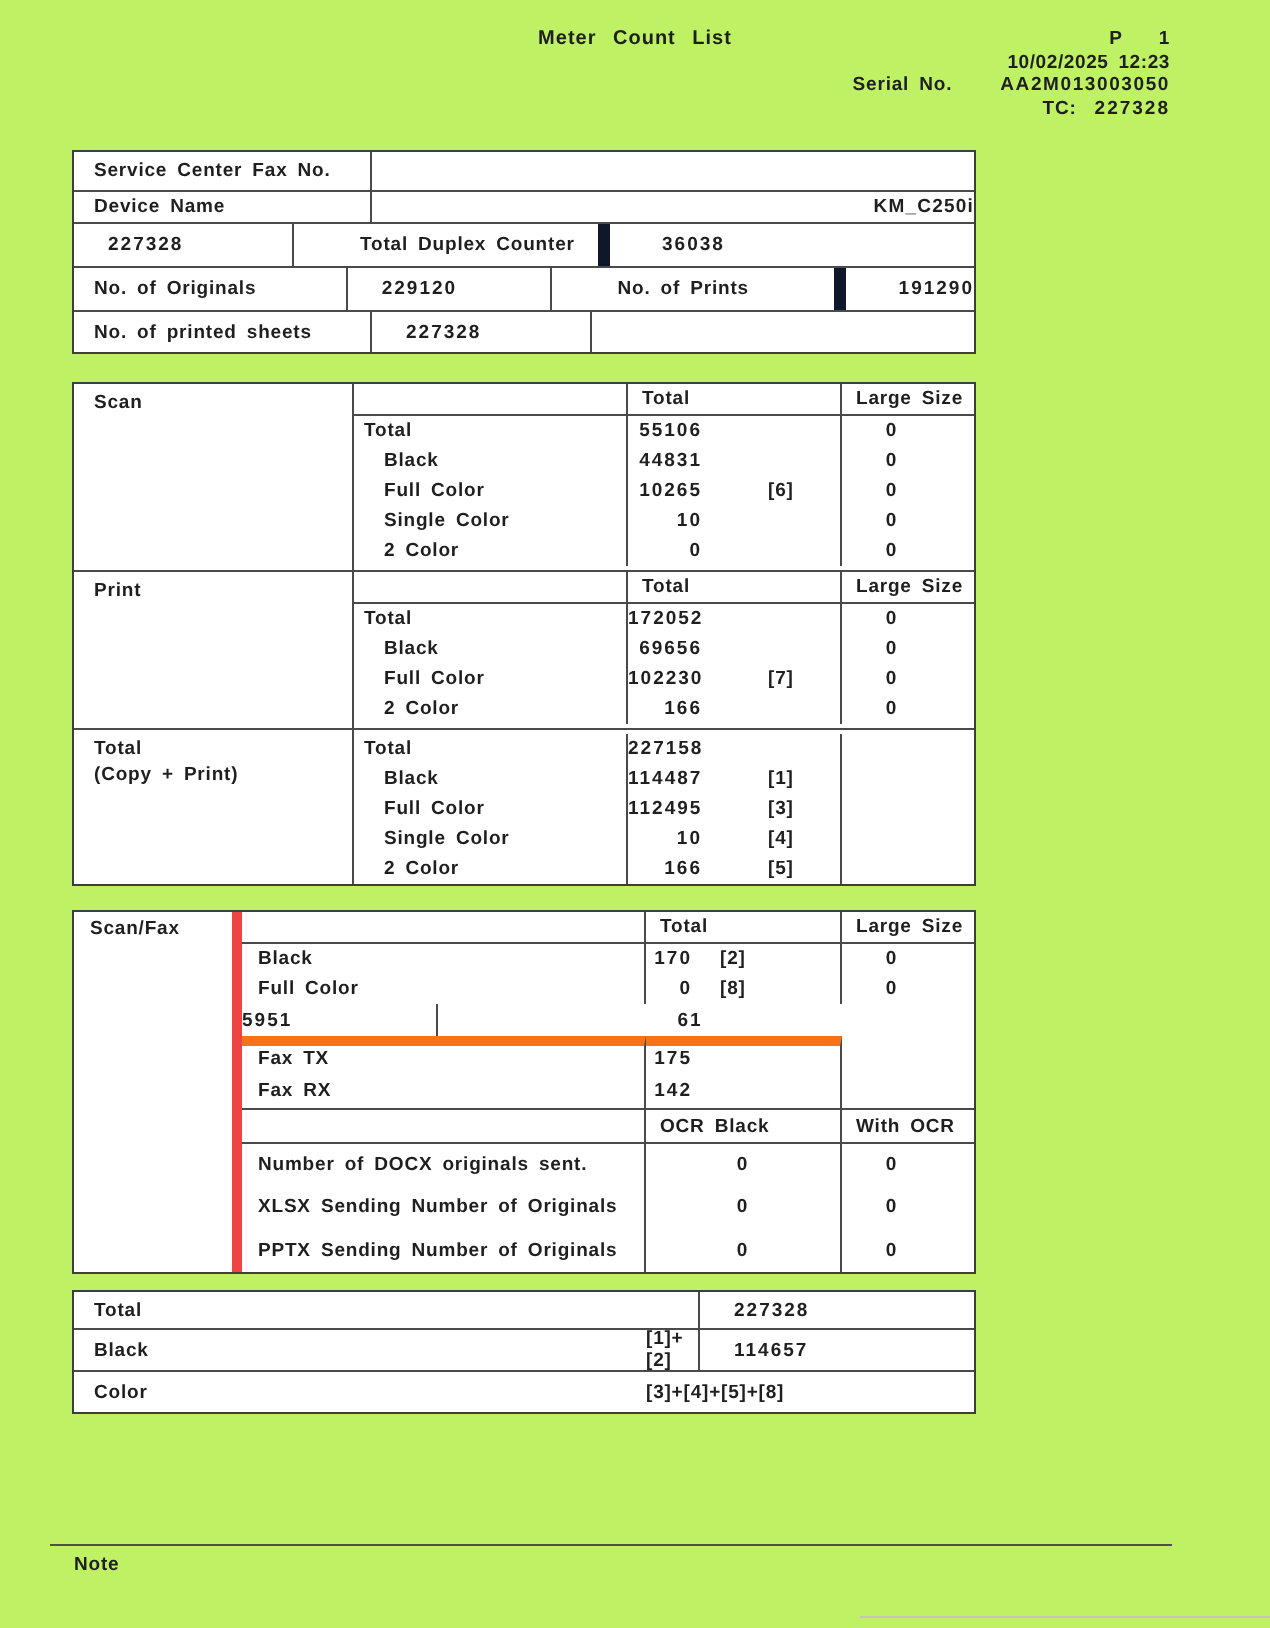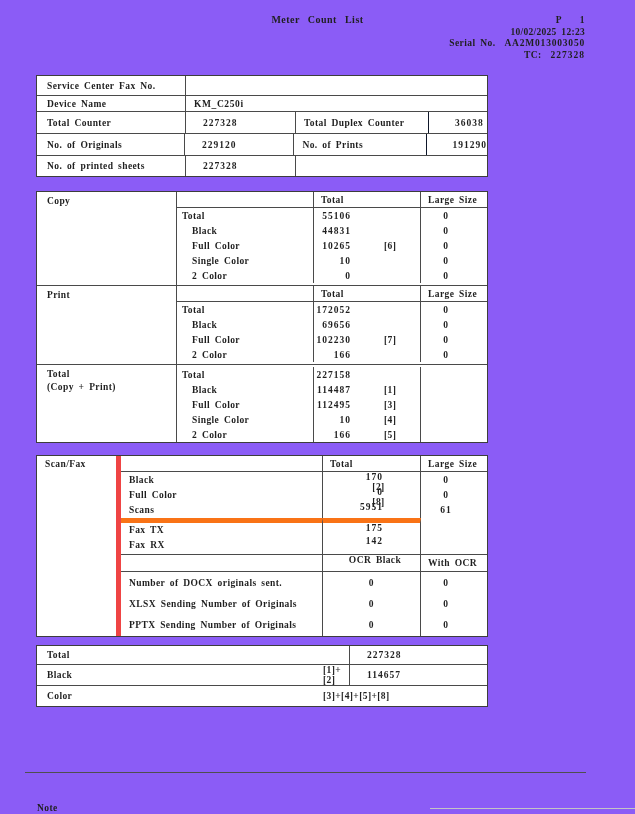--- a/index.html
+++ b/index.html
@@ -6,46 +6,46 @@
   html,body { background: #ffffff; }
   body {
     width: 635px; height: 814px;
     font-family: "Liberation Sans", sans-serif;
     font-weight: 700;
     font-size: 9.5px;
     color: #1f1f1f;
     letter-spacing: .4px;
     word-spacing: 2px;
   }
-  .page { position: relative; width: 635px; height: 814px; overflow: hidden; background: #8b5cf6; font-family: Liberation Serif, serif; }
+  .page { position: relative; width: 635px; height: 814px; overflow: hidden; background: #bef264; }
 
   
   .hline { position: absolute; display: flex; align-items: center; height: 11px; }
   #title-line { top: 14px; left: 0; width: 635px; justify-content: center; font-size: 10px; word-spacing: 5px; letter-spacing: .5px; }
   #page-line { top: 14px; right: 50px; column-gap: 18px; }
   #date-line { top: 26px; right: 50px; letter-spacing: .3px; }
-  #serial-line { top: 37px; right: 50px; column-gap: 9px; }
+  #serial-line { top: 37px; right: 50px; column-gap: 24px; }
   #serial-line .val { letter-spacing: .8px; }
   #tc-line { top: 49px; right: 50px; column-gap: 9px; text-align: right; }
   #tc-line .val { letter-spacing: 1px; }
 
   
   .tbl { position: absolute; left: 36px; width: 452px; border: 1px solid #3d3d3d; background: #fff; }
 
   
   #info { top: 75px; }
   .irow { display: flex; align-items: center; border-top: 1px solid #4a4a4a; }
   .irow:first-child { border-top: none; }
   .irow.r1 { height: 19px; } .irow.r2 { height: 16px; }
   .irow.r3, .irow.r4 { height: 22px; } .irow.r5 { height: 21px; }
   .ic1 { width: 149px; height: 100%; border-right: 1px solid #4a4a4a; display: flex; align-items: center; padding-left: 10px; }
   .ic2 { width: 110px; height: 100%; border-right: 1px solid #4a4a4a; display: flex; align-items: center; padding-left: 17px; letter-spacing: 1px; }
-  .ic3 { width: 133px; height: 100%; border-right: 1px solid #0f172a; display: flex; align-items: center; padding-left: 8px; }
+  .ic3 { width: 133px; height: 100%; border-right: 6px solid #0f172a; display: flex; align-items: center; padding-left: 8px; margin-left: 25px; }
   .ic4 { flex: 1; padding-left: 26px; letter-spacing: 1px; }
-  .ival { flex: 1; padding-left: 8px; letter-spacing: .6px; }
+  .ival { flex: 1; padding-left: 8px; letter-spacing: .6px; text-align: right; }
   .irest { flex: 1; }
 
   
   #counters { top: 191px; }
   .sec { display: flex; border-top: 1px solid #4a4a4a; }
   .sec:first-child { border-top: none; }
   .sec-name { width: 140px; border-right: 1px solid #4a4a4a; padding: 3px 0 0 10px; line-height: 13px; }
   .sec-body { flex: 1; display: flex; flex-direction: column; }
   .pad-b { padding-bottom: 2px; } .pad-t { padding-top: 2px; }
   .chead { display: flex; height: 16px; border-bottom: 1px solid #4a4a4a; align-items: center; }
@@ -64,42 +64,42 @@
   
   #scanfax { top: 455px; display: flex; }
   .sf-name { width: 84px; border-right: 5px solid #ef4444; padding: 3px 0 0 8px; }
   .sf-body { flex: 1; display: flex; flex-direction: column; }
   .sfhead { display: flex; height: 16px; border-bottom: 1px solid #4a4a4a; align-items: center; }
   .s2 { width: 202px; height: 100%; border-right: 1px solid #4a4a4a; }
   .s3 { width: 98px; height: 100%; border-right: 1px solid #4a4a4a; }
   .s4 { flex: 1; height: 100%; }
   .sfrow { display: flex; align-items: stretch; }
   .sfrow .s2 { display: flex; align-items: center; padding-left: 8px; }
-  .sfrow .s3 { display: flex; align-items: center; flex-direction: column; }
+  .sfrow .s3 { display: flex; align-items: center; }
   .sfrow .s3 .num { width: 23px; }
   .sfrow .s3 .fn { margin-left: 14px; }
   .s3c { justify-content: center !important; letter-spacing: 1px; }
   .s4v { display: flex; align-items: center; justify-content: center; padding-right: 16px; letter-spacing: 1px; }
   .r-h15 { height: 15px; } .r-h16 { height: 16px; } .r-h18 { height: 18px; }
   .r-h21 { height: 21px; } .r-h22 { height: 22px; }
   .fx1 .s2, .fx1 .s3 { border-top: 5px solid #f97316; }
   .ocrhead { border-top: 1px solid #4a4a4a; border-bottom: 1px solid #4a4a4a; height: 18px; }
 
   
   #summary { top: 645px; }
   .srow { display: flex; align-items: stretch; border-top: 1px solid #4a4a4a; }
   .srow:first-child { border-top: none; }
   .srow.s1 { height: 18px; } .srow.s2h, .srow.s3h { height: 21px; }
   .sumlbl { flex: 1; display: flex; align-items: center; padding-left: 10px; position: relative; }
   .formula { position: absolute; left: 286px; letter-spacing: .4px; }
   .sumval { width: 138px; border-left: 1px solid #4a4a4a; display: flex; align-items: center; padding-left: 17px; letter-spacing: 1px; }
 
   
   #note-rule { position: absolute; top: 772px; left: 25px; width: 561px; height: 1px; background: #4f4f4f; }
-  #note-label { position: absolute; top: 803px; left: 37px; }
+  #note-label { position: absolute; top: 777px; left: 37px; }
   #faint-rule { position: absolute; top: 808px; left: 430px; width: 205px; height: 1px; background: #c4c4c4; }
 </style>
 </head>
 <body>
 
 <div class="page">
 
   <div class="hline" id="title-line">
     <span>Meter Count List</span>
   </div>
@@ -122,42 +122,41 @@
   <div class="tbl" id="info">
     <div class="irow r1">
       <div class="ic1">Service Center Fax No.</div>
       <div class="irest"></div>
     </div>
     <div class="irow r2">
       <div class="ic1">Device Name</div>
       <div class="ival">KM_C250i</div>
     </div>
     <div class="irow r3">
-      <div class="ic1">Total Counter</div>
       <div class="ic2">227328</div>
       <div class="ic3">Total Duplex Counter</div>
       <div class="ic4">36038</div>
     </div>
     <div class="irow r4">
       <div class="ic1">No. of Originals</div>
       <div class="ic2">229120</div>
       <div class="ic3">No. of Prints</div>
       <div class="ic4">191290</div>
     </div>
     <div class="irow r5">
       <div class="ic1">No. of printed sheets</div>
       <div class="ic2">227328</div>
       <div class="irest"></div>
     </div>
   </div>
 
   <div class="tbl" id="counters">
 
     <div class="sec">
-      <div class="sec-name">Copy</div>
+      <div class="sec-name">Scan</div>
       <div class="sec-body pad-b">
         <div class="chead">
           <div class="c2"></div>
           <div class="c3 hd">Total</div>
           <div class="c4 hd">Large Size</div>
         </div>
         <div class="crow">
           <div class="c2">Total</div>
           <div class="c3">
               <span class="num">55106</span>
@@ -311,21 +310,20 @@
       </div>
       <div class="sfrow r-h15">
         <div class="s2">Full Color</div>
         <div class="s3">
             <span class="num">0</span>
             <span class="fn">[8]</span>
           </div>
         <div class="s4 s4v">0</div>
       </div>
       <div class="sfrow r-h16">
-        <div class="s2">Scans</div>
         <div class="s3">
             <span class="num">5951</span>
             <span class="fn"></span>
           </div>
         <div class="s4 s4v">61</div>
       </div>
       <div class="sfrow r-h18 fx1">
         <div class="s2">Fax TX</div>
         <div class="s3">
             <span class="num">175</span>

